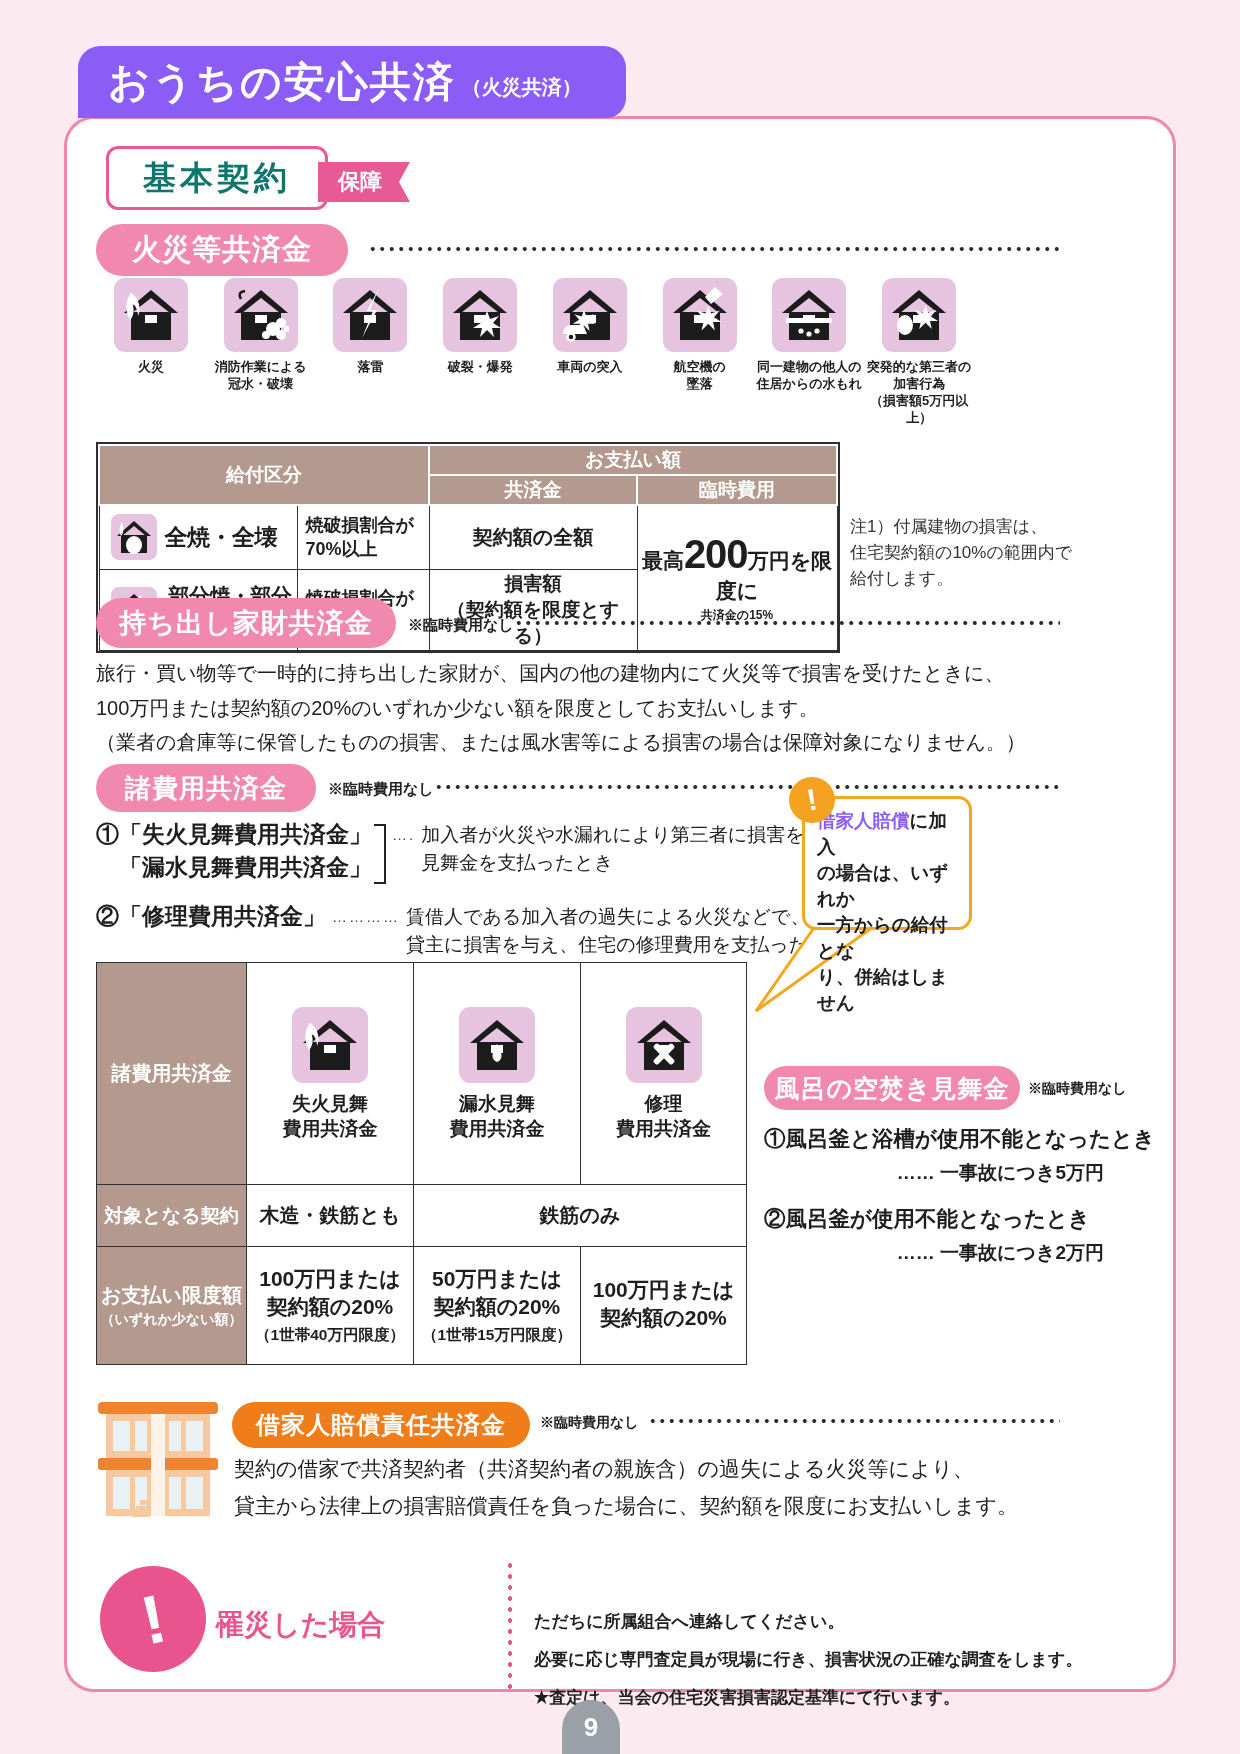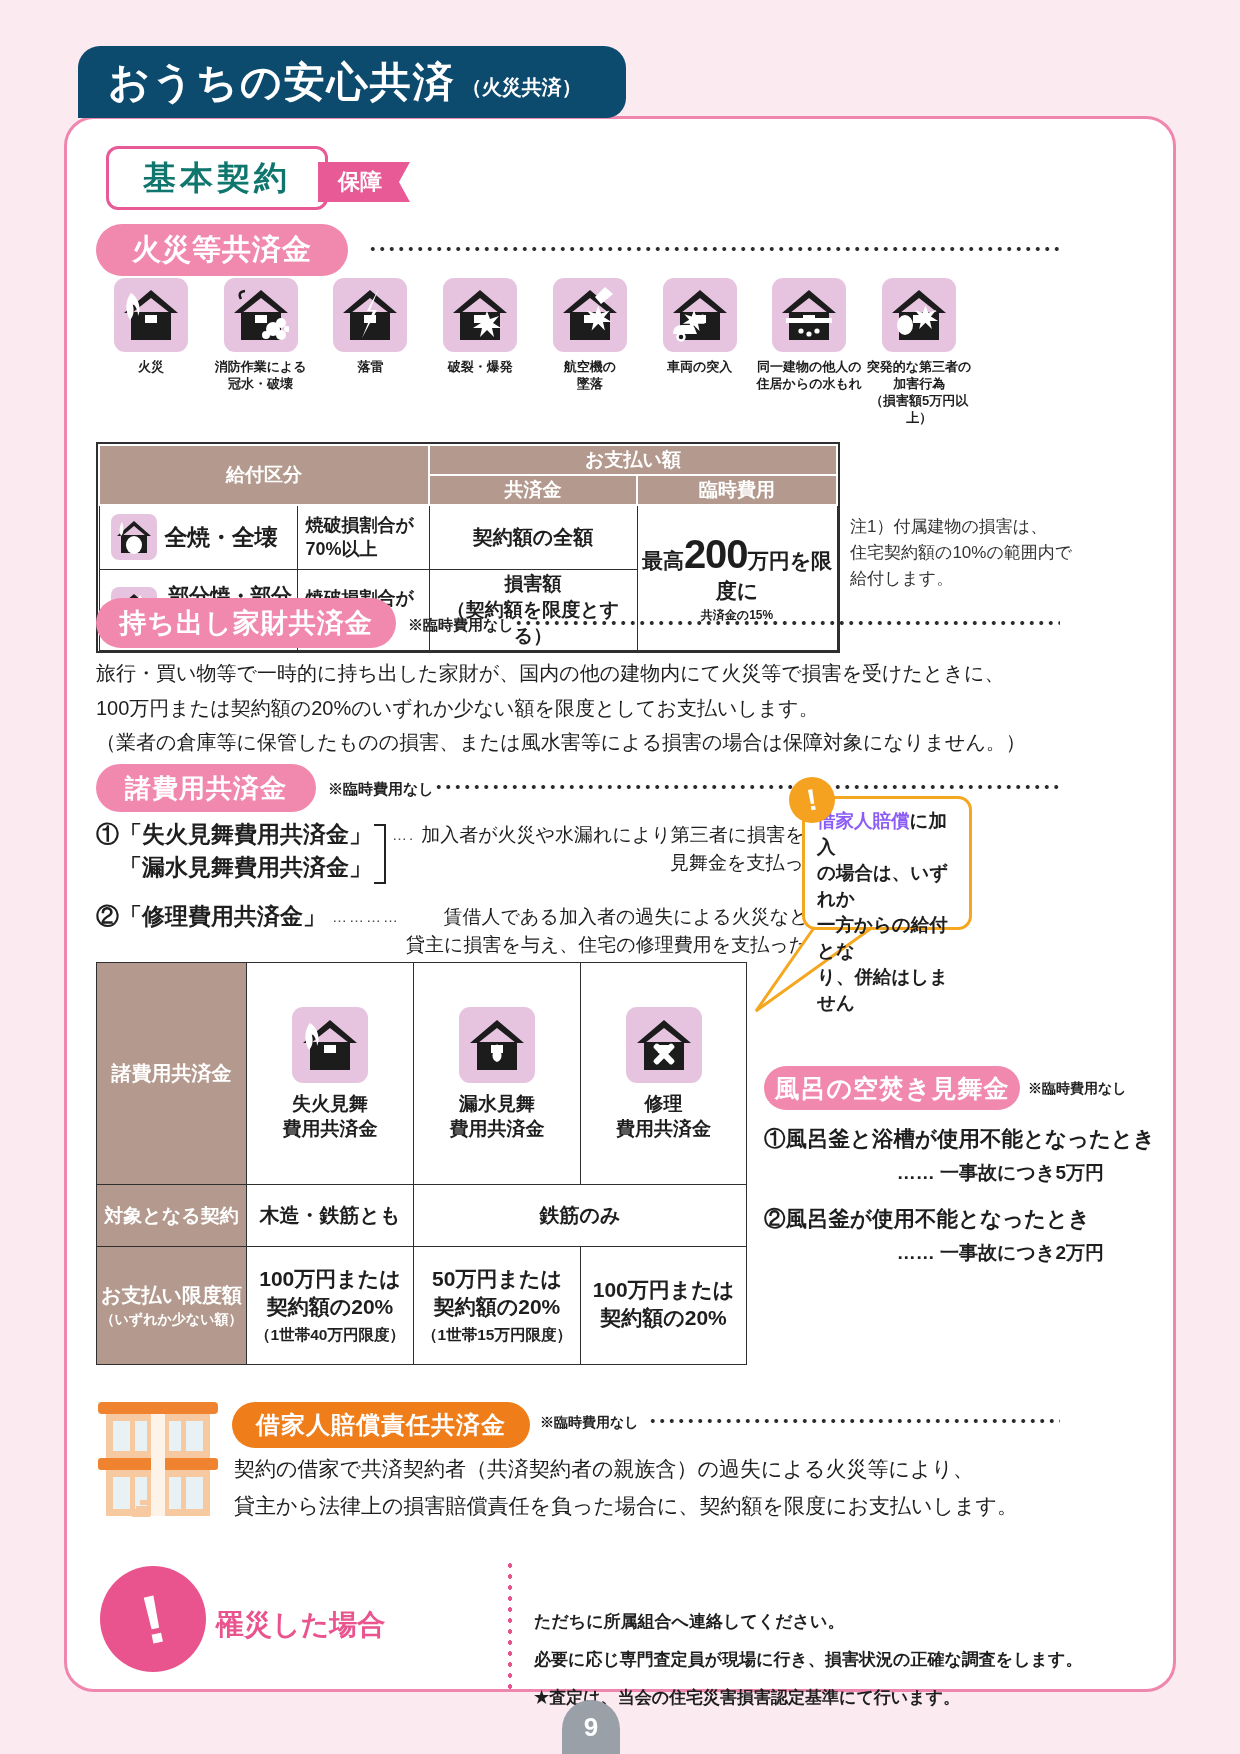--- a/index.html
+++ b/index.html
@@ -11,21 +11,21 @@
     -webkit-font-smoothing:antialiased;
   }
   .abs{position:absolute;}
   .ml{white-space:pre-line;}
 
   
   .panel{left:64px;top:116px;width:1106px;height:1570px;background:#fff;
     border:3px solid #ef86ad;border-radius:30px;}
 
   
-  .band{left:78px;top:46px;width:548px;height:72px;background:#0c4a6e;
+  .band{left:78px;top:46px;width:548px;height:72px;background:#8b5cf6;
     border-radius:22px 22px 20px 0;display:flex;align-items:center;padding-left:30px;box-sizing:border-box;z-index:5;}
   .band .t{color:#fff;font-size:41px;font-weight:bold;letter-spacing:2px;}
   .band .s{color:#fff;font-size:20px;font-weight:bold;margin-left:6px;margin-top:10px;}
 
   
   .kihon{left:106px;top:146px;width:216px;height:58px;background:#fff;border:3px solid #e75a96;
     border-radius:12px;display:flex;align-items:center;justify-content:center;z-index:6;}
   .kihon span{color:#0f766e;font-size:33px;font-weight:bold;letter-spacing:4px;}
   .hosho{left:318px;top:162px;width:92px;height:40px;background:#e75a96;z-index:7;
     clip-path:polygon(0 0,100% 0,88% 50%,100% 100%,0 100%);
@@ -57,21 +57,21 @@
   .amt{font-size:20px;font-weight:bold;line-height:26px;}
   .rinji1{font-size:21px;font-weight:bold;}
   .rinjiBig{font-size:40px;font-weight:bold;letter-spacing:-1px;}
   .rinji2{font-size:12px;font-weight:bold;margin-top:2px;}
   .note{left:850px;top:514px;font-size:17px;line-height:26px;color:#333;}
 
   
   .para{font-size:20px;line-height:34.5px;}
 
   
-  .item{display:flex;align-items:flex-start;text-align:right;}
+  .item{display:flex;align-items:flex-start;}
   .qlines{font-size:23px;font-weight:bold;line-height:33px;}
   .bracket{width:10px;height:56px;border-top:2.5px solid #222;border-right:2.5px solid #222;border-bottom:2.5px solid #222;margin:6px 0 0 2px;}
   .leader{color:#444;font-size:15px;letter-spacing:2px;margin:8px 6px 0 6px;}
   .idesc{font-size:19px;line-height:28px;margin-top:3px;}
 
   
   .bubble{left:802px;top:796px;width:170px;height:134px;background:#fff;border:3px solid #f4a71f;border-radius:14px;
     padding:9px 8px 0 12px;box-sizing:border-box;z-index:8;}
   .bubble .txt{font-size:18.5px;line-height:26px;font-weight:bold;}
   .bubble .hl{color:#8b5cf6;}
@@ -188,39 +188,39 @@
           <use href="#house"></use>
           <use href="#burst"></use>
         </svg>
     </div>
     <div class="lbl ml">破裂・爆発</div>
   </div>
   <div class="peril">
     <div class="tile">
       <svg width="56" height="56" viewBox="0 0 56 56">
           <use href="#house"></use>
-        <polygon points="43,0 51,7 39,17 33,10" fill="#fff"></polygon>
-        <use href="#burst" transform="translate(3,-4) scale(0.95)"></use>
-      </svg>
-    </div>
-    <div class="lbl ml">航空機の
-墜落</div>
-  </div>
-  <div class="peril">
-    <div class="tile">
-      <svg width="56" height="56" viewBox="0 0 56 56">
-          <use href="#house"></use>
         <g fill="#fff">
             <path d="M1,47 q0,-9 9,-9 l8,0 q4,0 5,4 l2,5 z"></path>
           </g>
         <circle cx="9" cy="50" r="3.5" fill="#1c1c1c" stroke="#fff" stroke-width="2.5"></circle>
         <use href="#burst" transform="translate(-6,4) scale(0.8)"></use>
       </svg>
     </div>
     <div class="lbl ml">車両の突入</div>
+  </div>
+  <div class="peril">
+    <div class="tile">
+      <svg width="56" height="56" viewBox="0 0 56 56">
+          <use href="#house"></use>
+        <polygon points="43,0 51,7 39,17 33,10" fill="#fff"></polygon>
+        <use href="#burst" transform="translate(3,-4) scale(0.95)"></use>
+      </svg>
+    </div>
+    <div class="lbl ml">航空機の
+墜落</div>
   </div>
   <div class="peril">
     <div class="tile">
       <svg width="56" height="56" viewBox="0 0 56 56">
           <use href="#house"></use>
         <rect x="5" y="31" width="46" height="5" fill="#fff"></rect>
         <g fill="#fff">
             <circle cx="20" cy="44" r="2.6"></circle>
             <circle cx="28" cy="47" r="2.6"></circle>
             <circle cx="36" cy="44" r="2.6"></circle>

